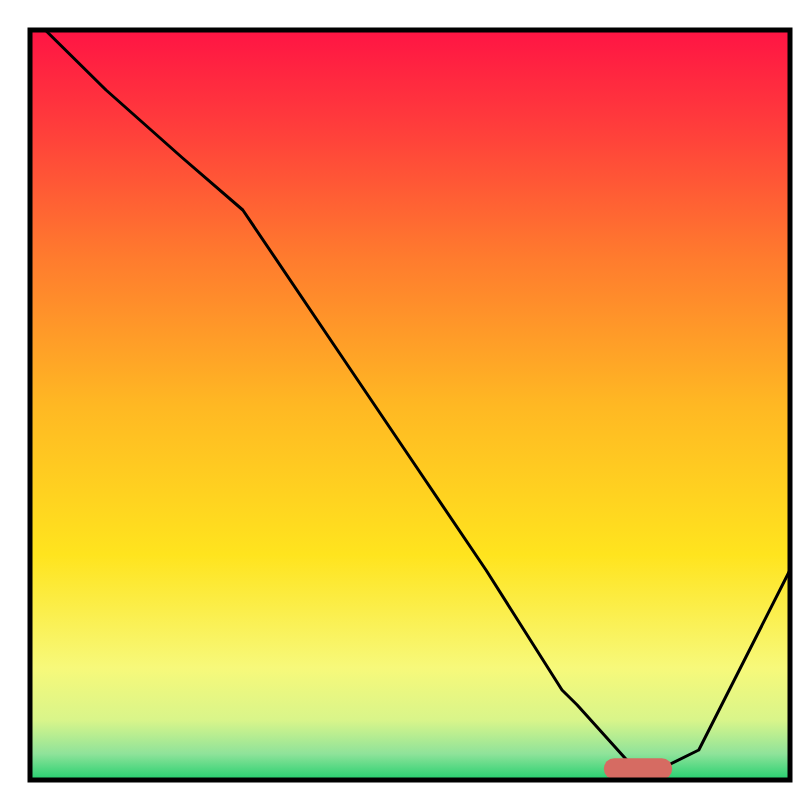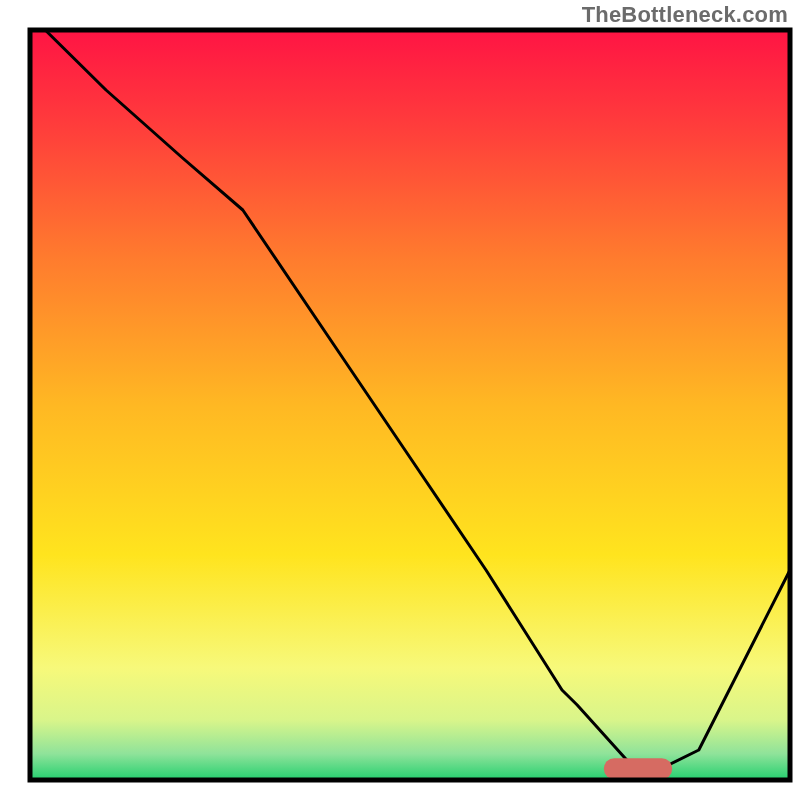--- a/index.html
+++ b/index.html
@@ -29,21 +29,20 @@
   svg {
     position: absolute;
     top: 0;
     left: 0;
   }
 </style>
 </head>
 <body>
 
 <div class="chart-container">
-  <div class="watermark">TheBottleneck.com</div>
   <svg id="chart-svg" width="800" height="800" viewBox="0 0 800 800">
     <defs>
       <linearGradient id="bg-grad" x1="0" y1="0" x2="0" y2="1">
           <stop offset="0%" stop-color="#ff1444"></stop>
           <stop offset="12%" stop-color="#ff3a3c"></stop>
           <stop offset="30%" stop-color="#ff7a2e"></stop>
           <stop offset="50%" stop-color="#ffb823"></stop>
           <stop offset="70%" stop-color="#ffe41e"></stop>
           <stop offset="85%" stop-color="#f7f97a"></stop>
           <stop offset="92%" stop-color="#d9f58a"></stop>

